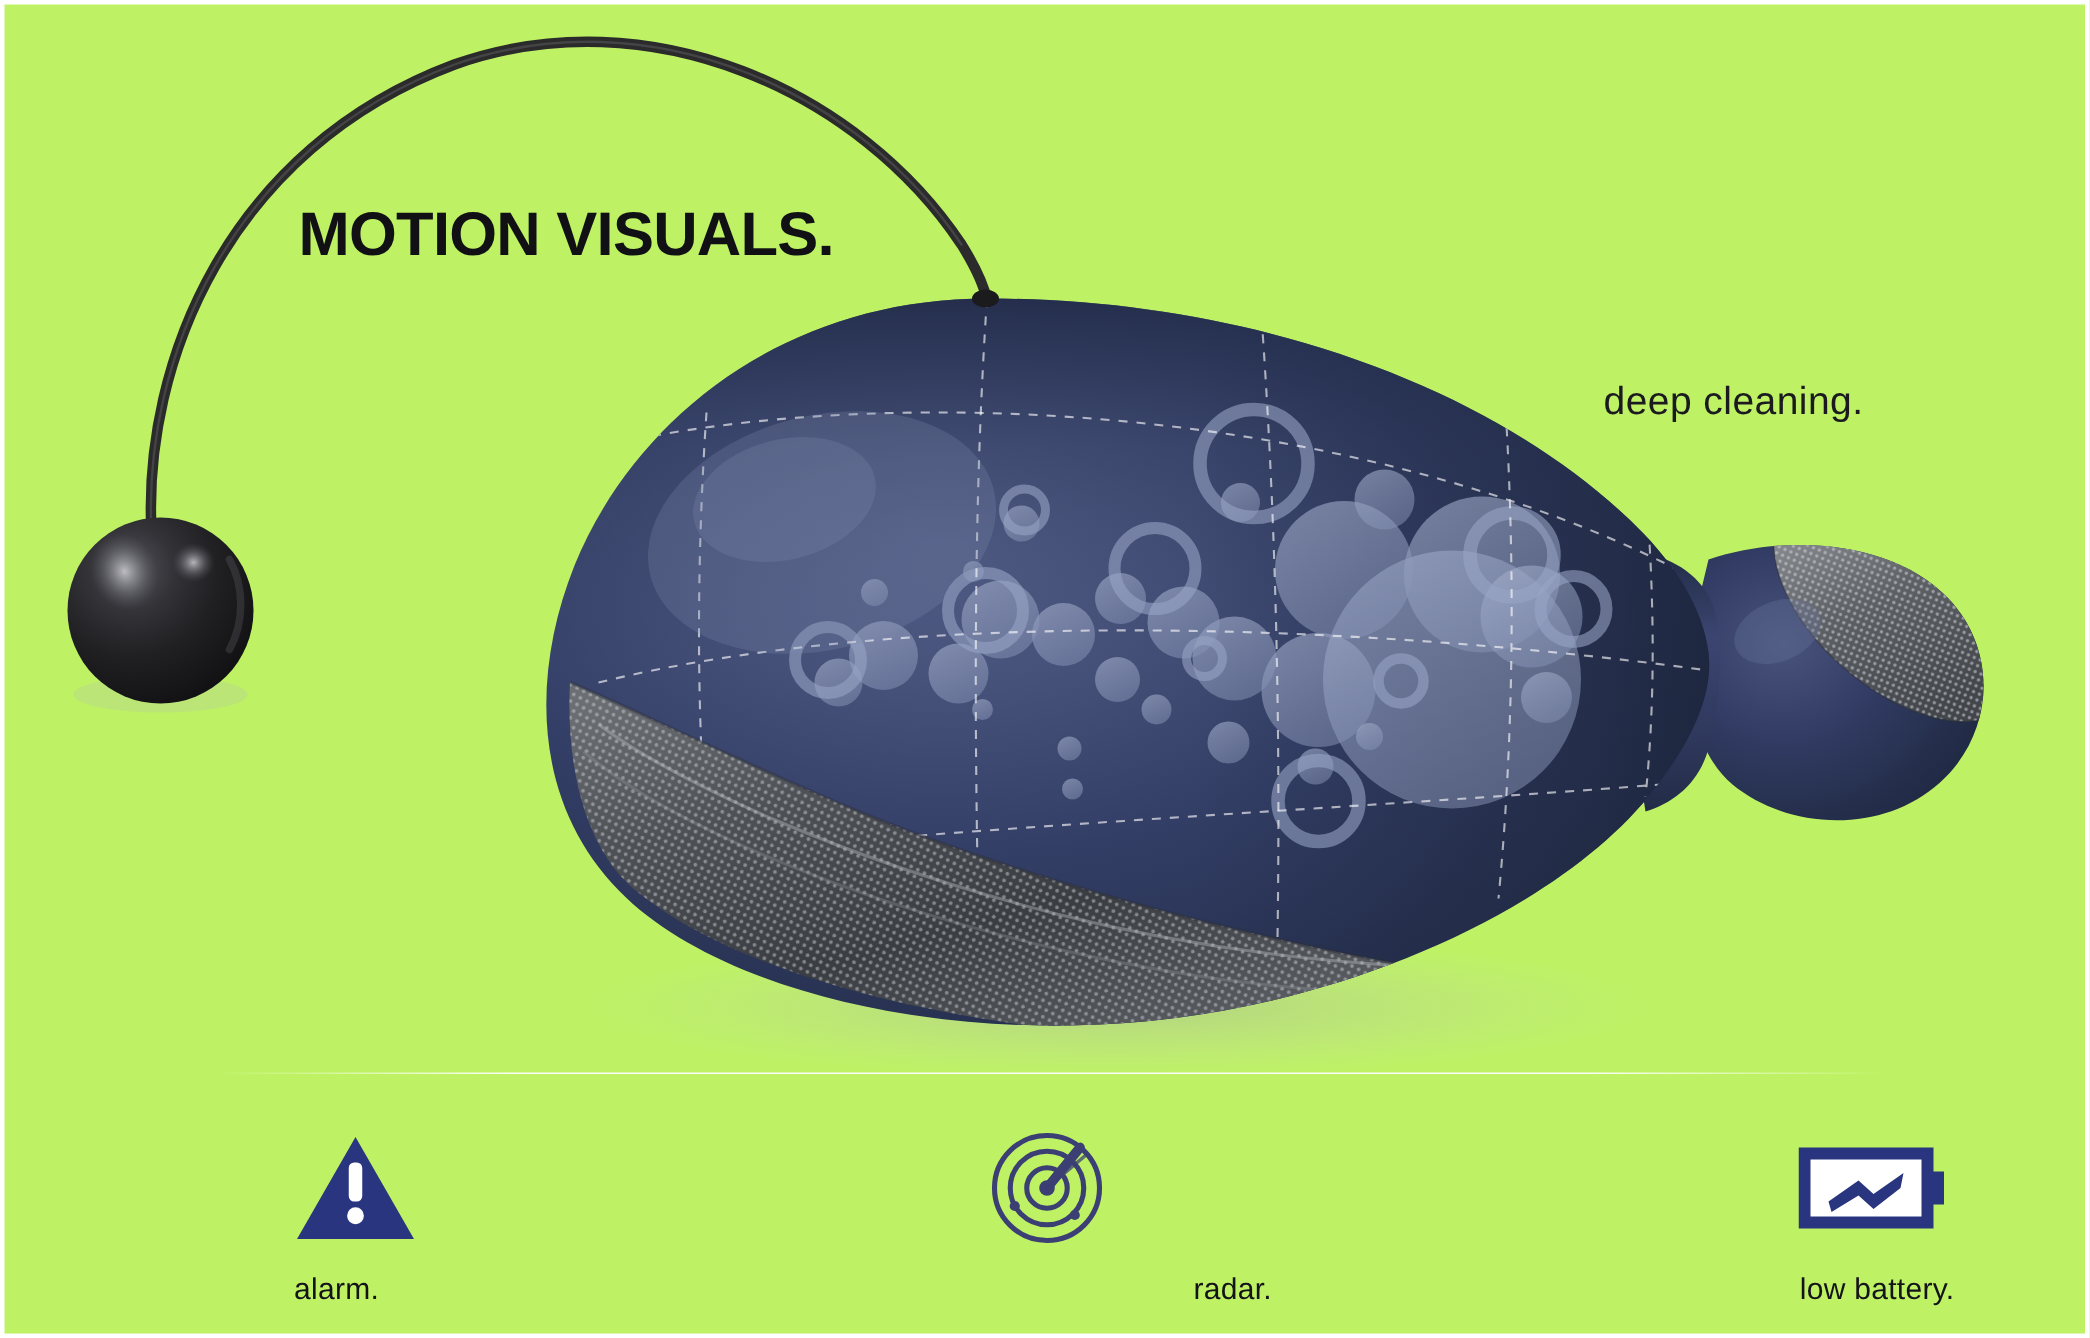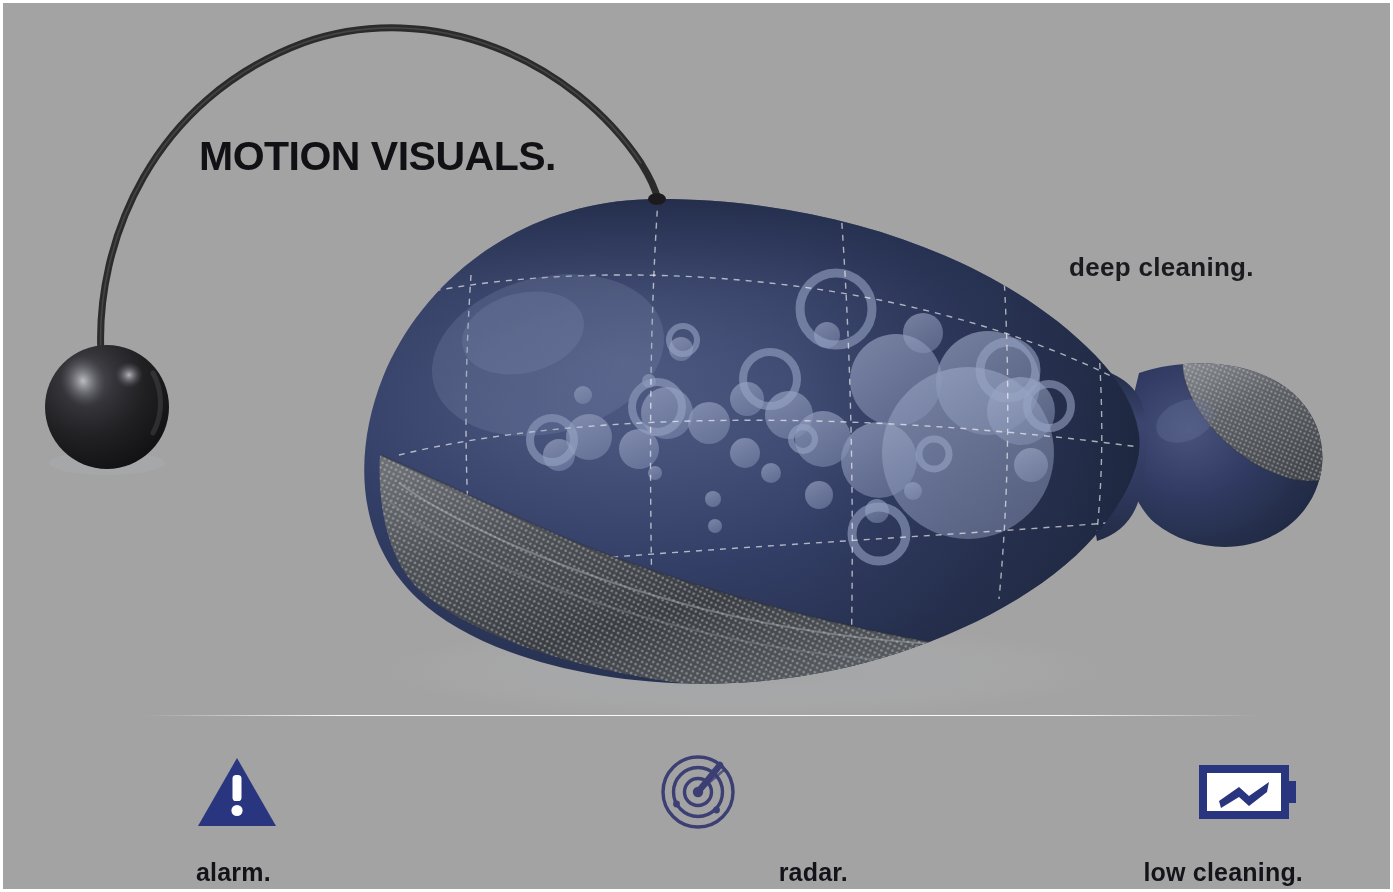--- a/index.html
+++ b/index.html
@@ -8,21 +8,21 @@
     padding: 0;
     background: #ffffff;
   }
   body {
     font-family: "Liberation Sans", sans-serif;
   }
   #board {
     position: relative;
     width: 1393px;
     height: 892px;
-    background: #a3a3a3;
+    background: #bef264;
     border: 3px solid #ffffff;
     box-sizing: border-box;
     overflow: hidden;
   }
   
   #stage {
     position: absolute;
     left: 0; top: 0;
     width: 1393px;
     height: 714px;
@@ -43,21 +43,21 @@
     letter-spacing: -0.5px;
     color: #111014;
     white-space: nowrap;
     line-height: 1;
   }
   #subcaption {
     position: absolute;
     left: 1066px;
     top: 251px;
     font-size: 26px;
-    font-weight: 700;
+    font-weight: 400;
     letter-spacing: 0.3px;
     color: #1b1a1f;
     white-space: nowrap;
     line-height: 1;
   }
   
   #divider {
     position: absolute;
     left: 140px;
     top: 712px;
@@ -88,24 +88,24 @@
     left: 0;
     top: 36px;
     width: 300px;
     height: 78px;
     display: flex;
     align-items: center;
   }
   .feature-label {
     position: absolute;
     left: 0;
-    top: 142px;
+    top: 132px;
     width: 300px;
-    font-size: 25px;
-    font-weight: 700;
+    font-size: 20px;
+    font-weight: 400;
     letter-spacing: 0.2px;
     color: #14131a;
     line-height: 1.1;
     white-space: nowrap;
   }
   #feature-alarm      { left: 45px;  }
   #feature-radar      { left: 545px; }
   #feature-battery    { left: 1000px;}
   #feature-alarm   .feature-icon  { justify-content: flex-start; padding-left: 148px; }
   #feature-alarm   .feature-label { padding-left: 148px; }
@@ -410,17 +410,17 @@
     </div>
 
     <div class="feature" id="feature-battery">
       <div class="feature-icon">
         <svg width="104" height="62" viewBox="0 0 104 62">
           <rect x="4" y="8" width="82" height="46" fill="#ffffff" stroke="#2a3580" stroke-width="8"></rect>
           <path d="M 86,20 L 97,20 L 97,42 L 86,42 Z" fill="#2a3580"></path>
           <path d="M 20,40 L 40,26 L 50,35 L 70,21 L 68,31 L 50,45 L 40,36 L 22,47 Z" fill="#2a3580"></path>
         </svg>
       </div>
-      <div class="feature-label">low cleaning.</div>
+      <div class="feature-label">low battery.</div>
     </div>
 
   </div>
 </div>
 
 </body></html>

